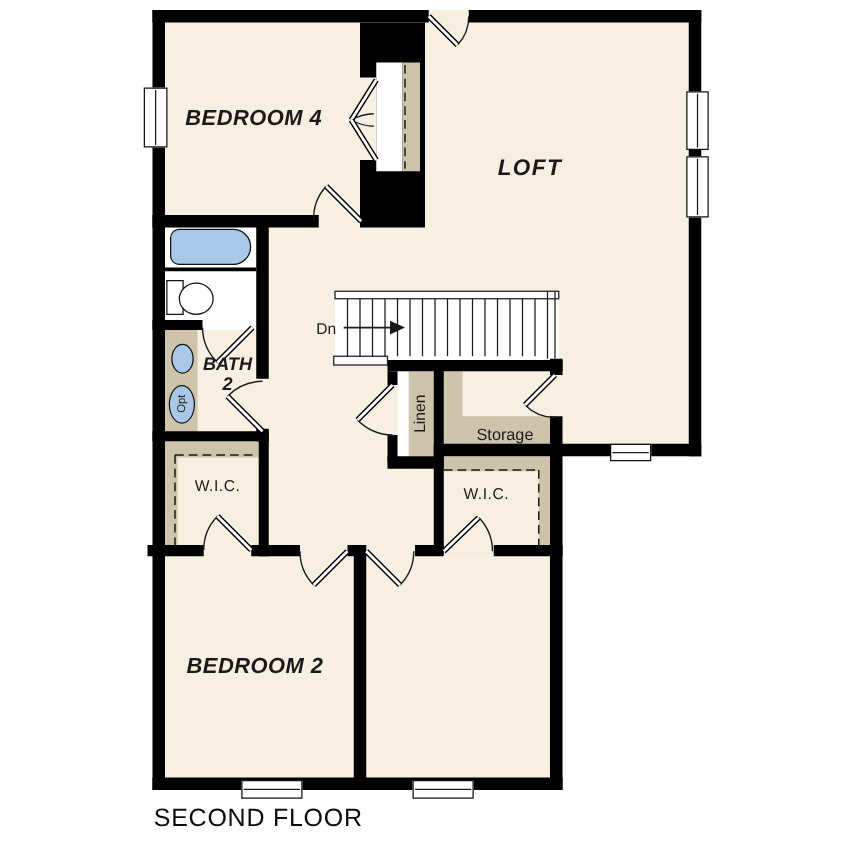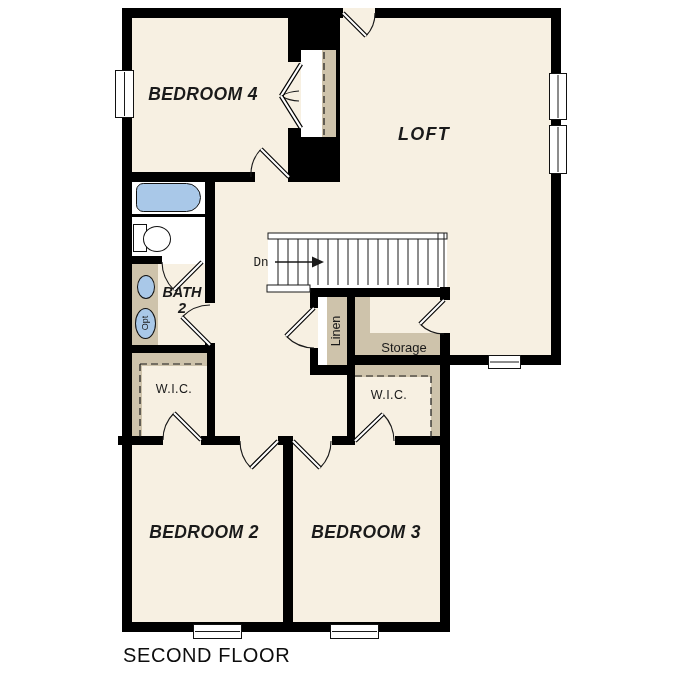--- a/index.html
+++ b/index.html
@@ -174,21 +174,20 @@
 
   <div class="lbl b" style="left:203px;top:95px;font-size:17.5px;letter-spacing:0.4px;">BEDROOM 4</div>
   <div class="lbl b" style="left:424px;top:123px;font-size:18px;letter-spacing:1.2px;margin-top:11px;">LOFT</div>
   <div class="lbl b" style="left:182px;top:300px;font-size:14.5px;">
     <span style="display:block;">BATH</span>
     <span style="display:block;">2</span>
   </div>
   <div class="lbl" style="left:174px;top:389px;font-size:12.5px;letter-spacing:0.4px;">W.I.C.</div>
   <div class="lbl" style="left:389px;top:395px;font-size:12.5px;letter-spacing:0.4px;">W.I.C.</div>
   <div class="lbl b" style="left:204px;top:533px;font-size:17.5px;letter-spacing:0.4px;">BEDROOM 2</div>
-  <div class="lbl b" style="left:366px;top:533px;font-size:17.5px;letter-spacing:0.4px;">BEDROOM 3</div>
   <div class="lbl rot" style="left:336px;top:331px;font-size:12.5px;">Linen</div>
   <div class="lbl" style="left:404px;top:348px;font-size:13px;">Storage</div>
-  <div class="lbl" style="left:261px;top:263px;font-size:12.5px;font-family:Liberation Mono, monospace;">Dn</div>
+  <div class="lbl" style="left:261px;top:263px;font-size:12.5px;">Dn</div>
   <div class="lbl rot" style="left:145px;top:323px;font-size:9px;">Opt</div>
 
   <div class="title" style="left:123px;top:644px;">SECOND FLOOR</div>
 
 </div>
 
 </body></html>

